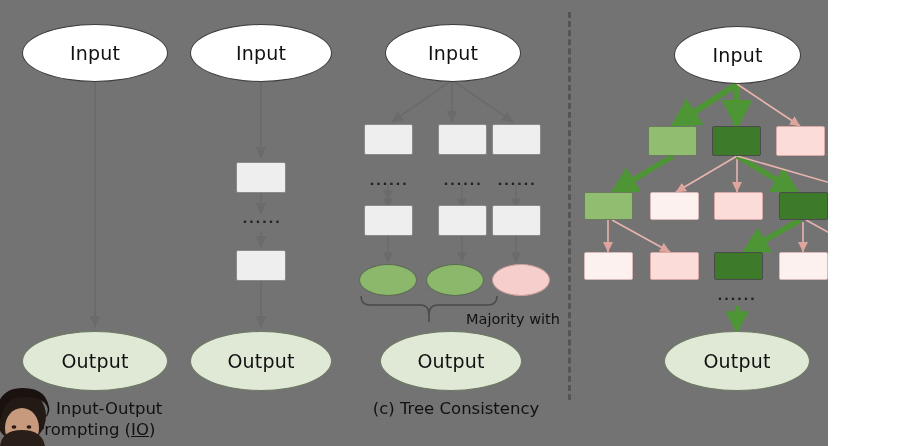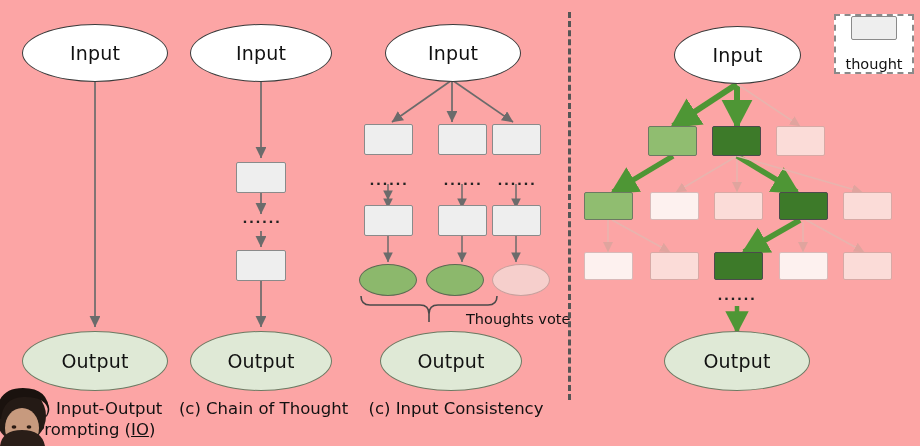--- a/index.html
+++ b/index.html
@@ -5,23 +5,23 @@
   html, body {
     margin: 0;
     padding: 0;
     background: #ffffff;
   }
   body {
     font-family: "DejaVu Sans", sans-serif;
   }
   #stage {
     position: relative;
-    width: 920px;
+    width: 828px;
     height: 446px;
-    background: #fca5a5;
+    background: #737373;
     overflow: hidden;
   }
   .abs { position: absolute; }
 
   
   .ellipse {
     border-radius: 50%;
     display: flex;
     align-items: center;
     justify-content: center;
@@ -227,21 +227,21 @@
   <div class="abs dots" style="left:494px; top:176px; width:46px; text-align:center;">······</div>
 
   <div class="abs thought-box" style="left:364px; top:205px; width:49px; height:31px;"></div>
   <div class="abs thought-box" style="left:438px; top:205px; width:49px; height:31px;"></div>
   <div class="abs thought-box" style="left:492px; top:205px; width:49px; height:31px;"></div>
 
   <div class="abs sc-oval sc-green" style="left:359px; top:264px; width:58px; height:32px;"></div>
   <div class="abs sc-oval sc-green" style="left:426px; top:264px; width:58px; height:32px;"></div>
   <div class="abs sc-oval sc-pink" style="left:492px; top:264px; width:58px; height:32px;"></div>
 
-  <div class="abs majority-label" style="left:466px; top:311px;">Thoughts vote</div>
+  <div class="abs majority-label" style="left:466px; top:311px;">Majority with</div>
 
   <div class="abs ellipse ellipse-output" style="left:380px; top:331px; width:142px; height:60px;">
     <span class="ellipse-label">Output</span>
   </div>
 
   <div class="abs divider" style="left:568px; top:12px; height:388px;"></div>
 
   <div class="abs ellipse ellipse-input" style="left:674px; top:26px; width:127px; height:58px;">
     <span class="ellipse-label">Input</span>
   </div>
@@ -272,25 +272,24 @@
     <div class="legend-swatch"></div>
     <div class="legend-label">thought</div>
   </div>
 
   <div class="abs caption" style="left:10px; top:398px; width:170px;">
     <div>(a) Input-Output</div>
     <div><span>Prompting (</span><u>IO</u><span>)</span></div>
   </div>
 
   <div class="abs caption" style="left:176px; top:398px; width:175px;">
-    <div>(c) Chain of Thought</div>
   </div>
 
   <div class="abs caption" style="left:366px; top:398px; width:180px;">
-    <div>(c) Input Consistency</div>
+    <div>(c) Tree Consistency</div>
   </div>
 
 
   <div class="abs webcam" style="left:-6px; top:382px; width:62px; height:64px;">
     <svg width="62" height="64">
       <ellipse cx="27" cy="34" rx="25" ry="27" fill="#241a15"></ellipse>
       <ellipse cx="28" cy="46" rx="17" ry="20" fill="#c79a7e"></ellipse>
       <path d="M2,34 q1,-28 27,-28 q26,0 26,24 q-3,-16 -26,-15 q-20,1 -22,22 z" fill="#1a120e"></path>
       <path d="M6,64 q2,-16 22,-16 q20,0 23,16 z" fill="#2a1e18"></path>
       <ellipse cx="20" cy="45" rx="2.4" ry="1.8" fill="#2a1a12"></ellipse>

